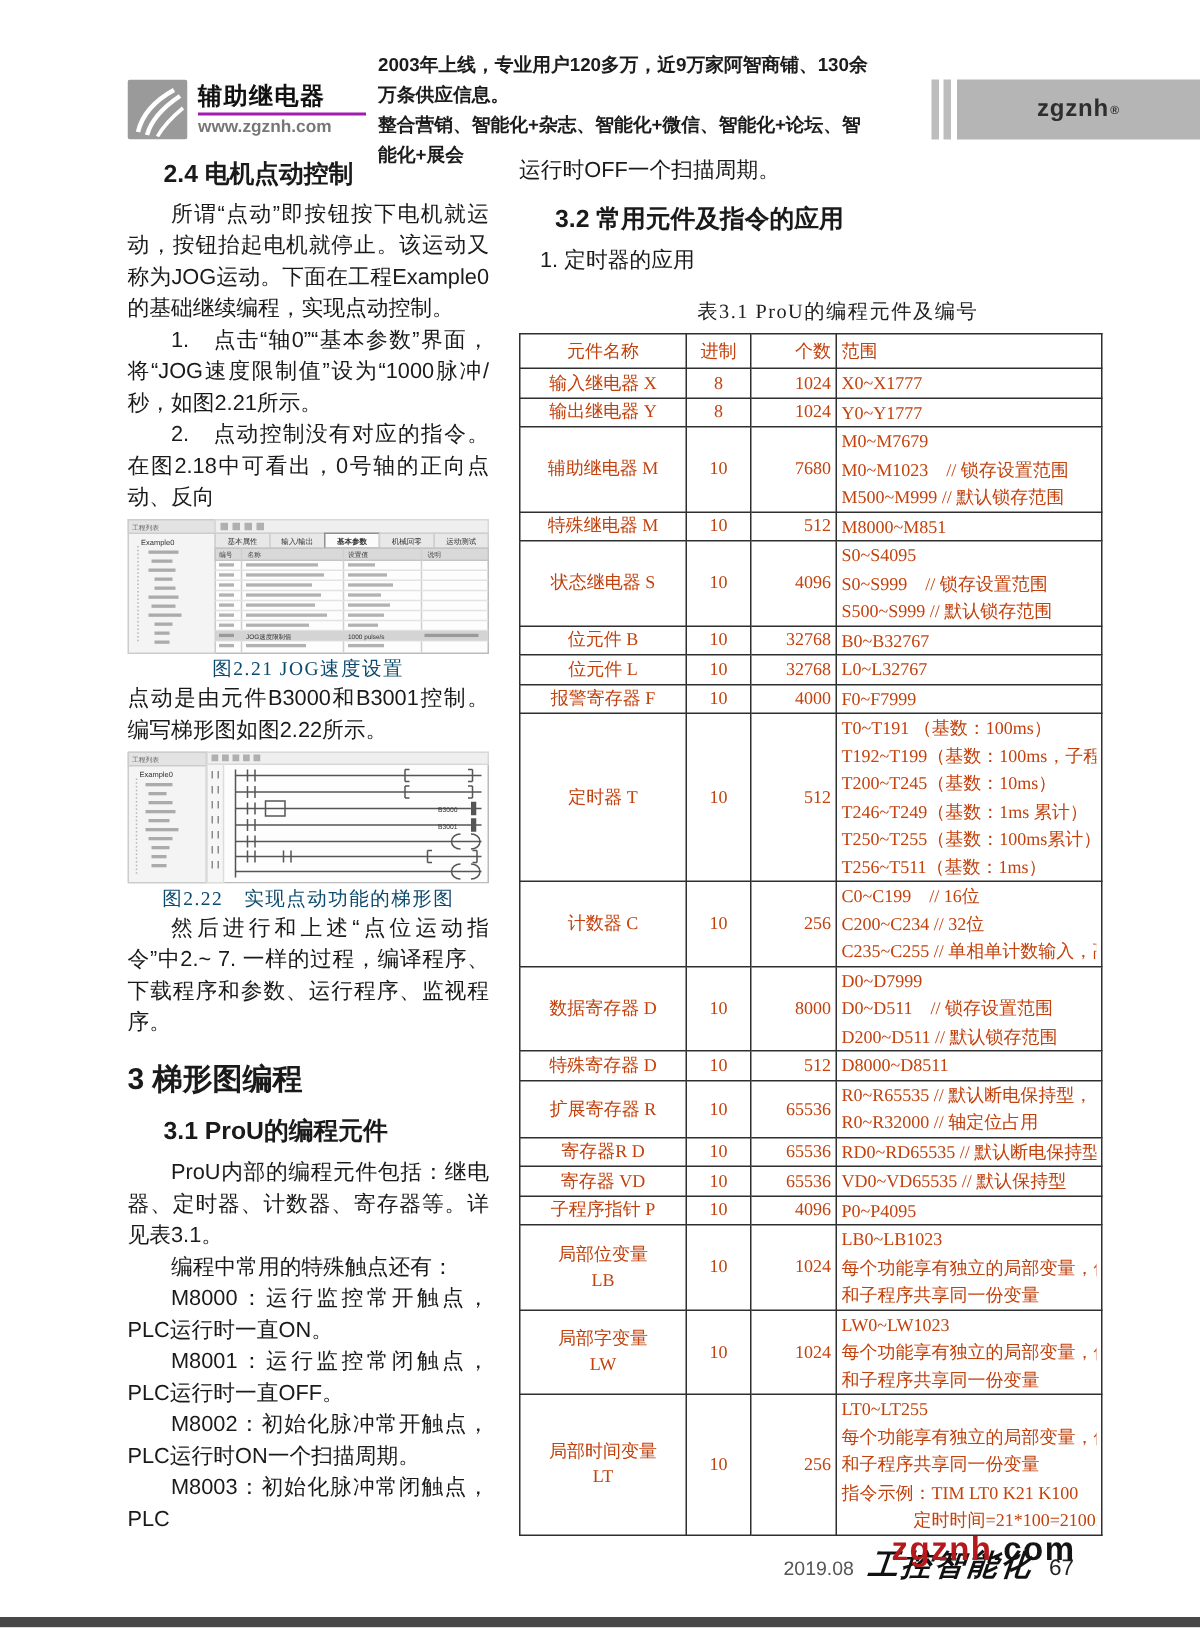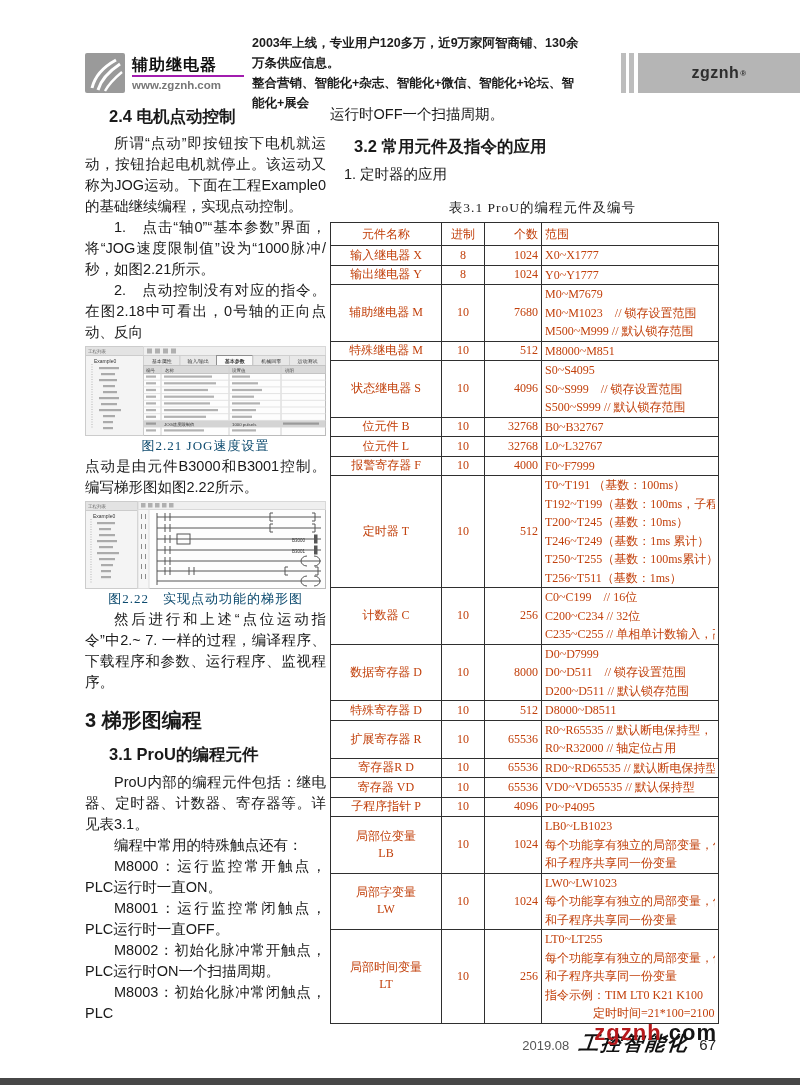--- a/index.html
+++ b/index.html
@@ -13,21 +13,21 @@
   .logo-url{font-size:11.5px;font-weight:bold;color:#777;line-height:14px;border-top:2px solid #a21caf;padding-top:1px;}
   .tagline{margin-left:8px;width:330px;flex:0 0 330px;font-weight:bold;font-size:12.5px;line-height:20px;color:#1c1c1c;}
   .hdr-spacer{flex:1;}
   .badge-bars{display:flex;gap:3px;margin-right:4px;}
   .badge-bars i{display:block;width:5px;height:40px;background:#bdbdbd;}
   .badge{width:162px;height:40px;background:#b5b5b5;display:flex;align-items:center;justify-content:center;
          font-size:16px;font-weight:bold;color:#2e2e2e;letter-spacing:.5px;}
   .badge sup{font-size:8px;margin-left:1px;}
   
   .colL{position:absolute;left:85px;top:104px;width:241px;}
-  .colR{position:absolute;left:330px;top:104px;width:425px;}
+  .colR{position:absolute;left:346px;top:104px;width:425px;}
   .para{font-size:14.5px;line-height:21px;text-align:justify;margin:0;text-indent:2em;}
   .para.noind{text-indent:0;}
   .h-sec{font-size:20px;font-weight:bold;margin:14px 0 0 0;line-height:26px;}
   .h-sub{font-size:16.5px;font-weight:bold;margin:9px 0 6px 0;padding-left:24px;line-height:24px;}
   .h-sub.first{margin-top:0;margin-bottom:5px;}
   .h-item{font-size:14.5px;margin:6px 0 0 0;padding-left:14px;line-height:21px;}
   .fig{position:relative;width:241px;margin:3px 0 0 0;}
   .fig svg{display:block;}
   .figcap{font-family:"Liberation Serif",serif;font-size:13px;color:#0c4a6e;text-align:center;
           line-height:16px;margin:2px 0 2px 0;letter-spacing:1px;}

